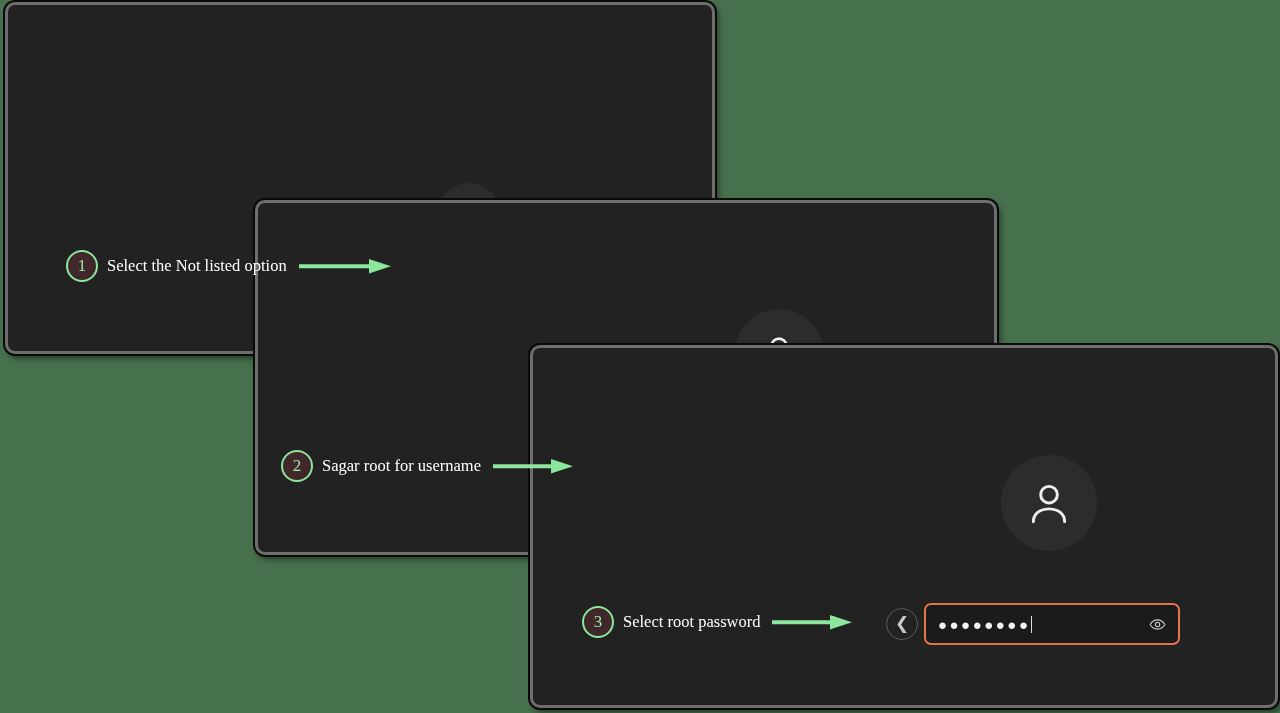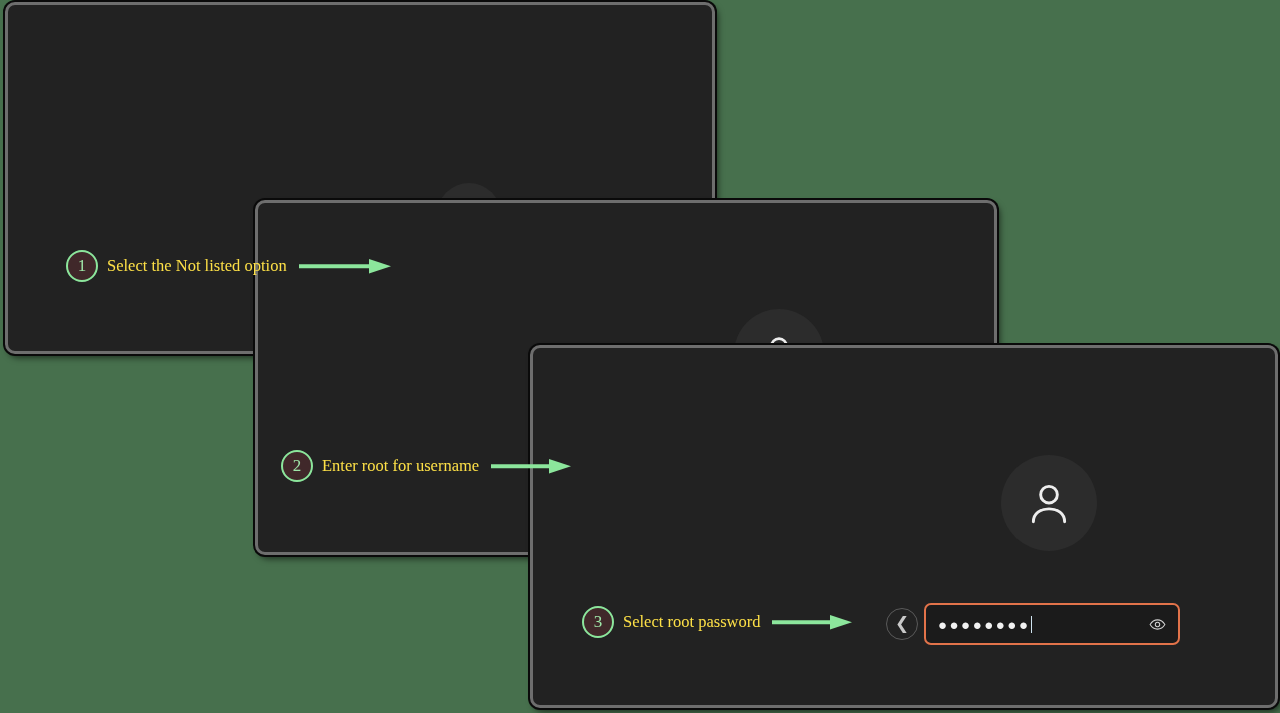--- a/index.html
+++ b/index.html
@@ -106,21 +106,21 @@
     background:#40282a;
     border-radius:50%;
     color:#9fe6a8;
     font-family:"Liberation Serif", serif;
     font-size:17px;
     display:flex;align-items:center;justify-content:center;
     box-sizing:border-box;
     flex:none;
   }
   .anno-text{
-    color:#fde047;
+    color:#ffffff;
     font-family:"Liberation Serif", serif;
     font-size:16.5px;
     margin-left:9px;
     white-space:nowrap;
   }
   .arrow{
     margin-left:12px;
     display:flex;align-items:center;
     flex:none;
   }
@@ -197,21 +197,21 @@
     <div class="arrow">
       <svg width="92" height="18" viewBox="0 0 92 18">
         <path d="M0 9.2 L72 9.2" stroke="#8ce69c" stroke-width="4"></path>
         <path d="M70 2 L92 9.2 L70 16.4 Z" fill="#8ce69c"></path>
       </svg>
     </div>
   </div>
 
   <div class="anno" style="left:281px;top:450px;">
     <div class="badge">2</div>
-    <div class="anno-text">Enter root for username</div>
+    <div class="anno-text">Sagar root for username</div>
     <div class="arrow">
       <svg width="80" height="18" viewBox="0 0 80 18">
         <path d="M0 9.2 L60 9.2" stroke="#8ce69c" stroke-width="4"></path>
         <path d="M58 2 L80 9.2 L58 16.4 Z" fill="#8ce69c"></path>
       </svg>
     </div>
   </div>
 
   <div class="anno" style="left:582px;top:606px;">
     <div class="badge">3</div>

